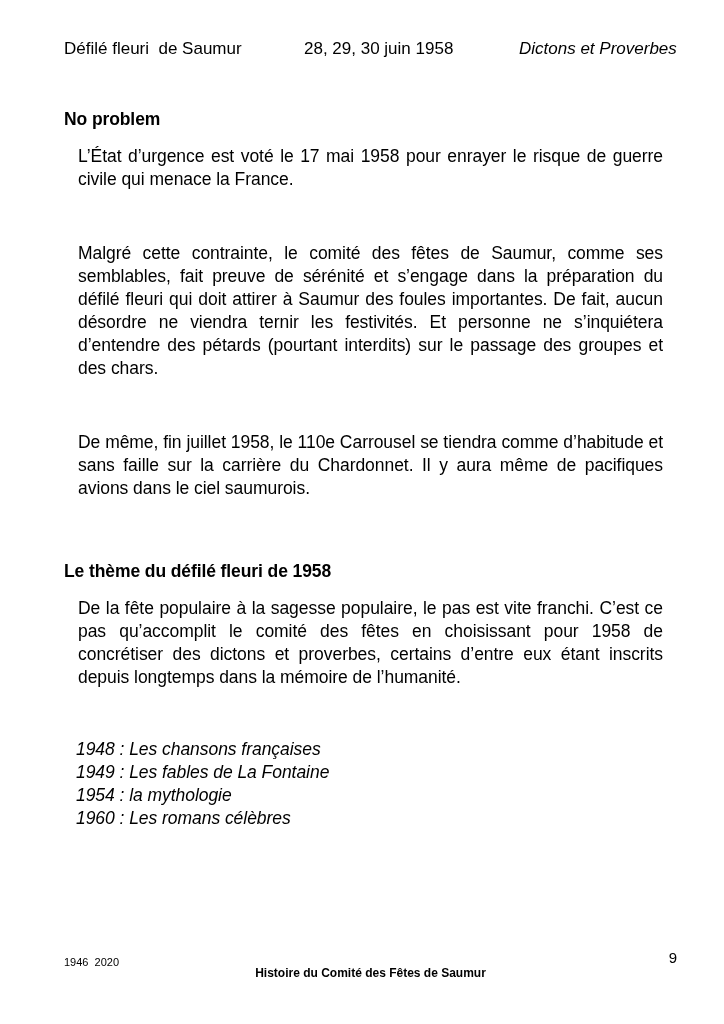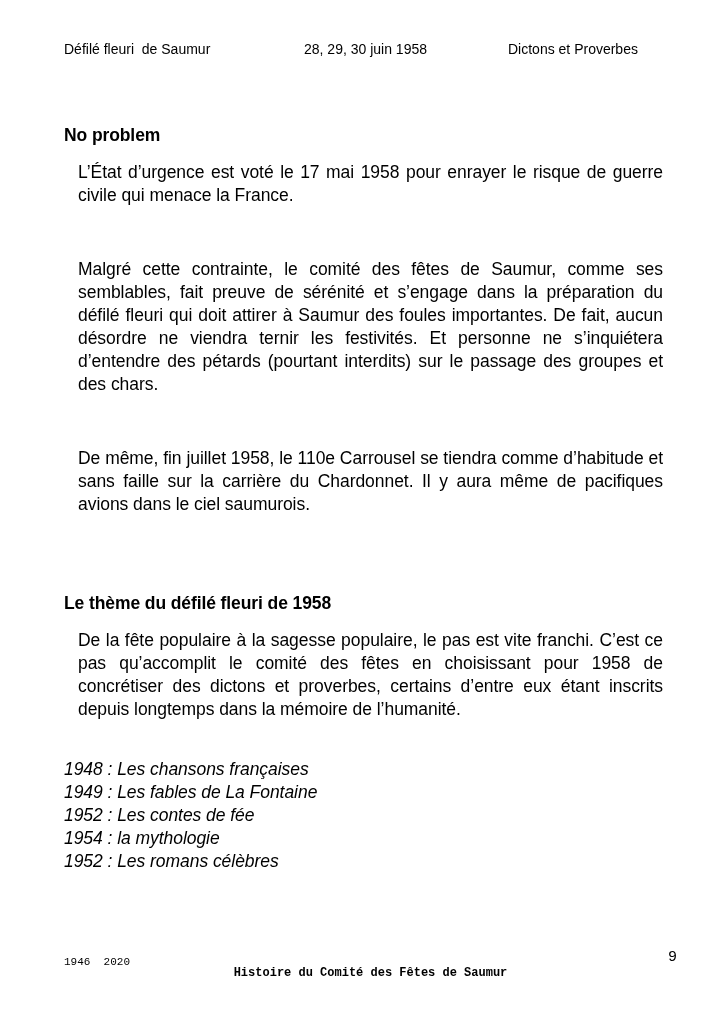--- a/index.html
+++ b/index.html
@@ -20,41 +20,41 @@
 
   
   .page-header {
     position: absolute;
     top: 41px;
     left: 64px;
     right: 47px;
     height: 20px;
     display: flex;
     align-items: flex-start;
-    font-size: 14px;
+    font-size: 17px;
     line-height: 16px;
     white-space: pre;
   }
   .hdr-left   { flex: 0 0 auto; }
   .hdr-center { position: absolute; left: 240px; }
-  .hdr-right  { position: absolute; left: 444px; }
+  .hdr-right  { position: absolute; left: 455px; font-style: italic; }
 
   
   .content {
     position: absolute;
     top: 108px;
     left: 64px;
     width: 613px;
   }
 
   h2.section-title {
     font-size: 17.5px;
     font-weight: bold;
     line-height: 23px;
-    margin: 16px 0 0 0;
+    margin: 0 0 0 0;
     letter-spacing: -0.1px;
   }
 
   p.body-par {
     font-size: 17.5px;
     line-height: 23px;
     margin: 14px;
     text-align: justify;
     text-justify: inter-word;
     letter-spacing: -0.05px;
@@ -63,42 +63,41 @@
   }
   p.body-par.last-line-natural {
     text-align-last: left;
   }
 
   .par-gap   { height: 23px; }
   .block-gap { height: 46px; }
 
   ul.year-list {
     list-style: none;
-    margin: 0;
+    margin: 12px;
     padding: 0;
   }
   ul.year-list li {
     font-size: 17.5px;
     line-height: 23px;
     font-style: italic;
     white-space: pre;
     letter-spacing: -0.05px;
   }
 
   
   .page-footer {
     position: absolute;
     bottom: 52px;
     left: 64px;
     right: 47px;
     height: 18px;
     font-size: 11px;
     line-height: 16px;
     white-space: pre;
-    font-family: Liberation Mono, monospace;
   }
   .ftr-left {
     position: absolute;
     left: 0;
     top: 0;
   }
   .ftr-center {
     position: absolute;
     left: 50%;
     transform: translateX(-50%);
@@ -143,23 +142,22 @@
     <h2 class="section-title">Le thème du défilé fleuri de 1958</h2>
 
     <p class="body-par last-line-natural">De la fête populaire à la sagesse populaire, le pas est vite franchi. C’est ce pas qu’accomplit le comité des fêtes en choisissant pour 1958 de concrétiser des dictons et proverbes, certains d’entre eux étant inscrits depuis longtemps dans la mémoire de l’humanité.</p>
 
     <div class="par-gap"></div>
 
 
     <ul class="year-list">
       <li>1948 : Les chansons françaises</li>
       <li>1949 : Les fables de La Fontaine</li>
-      <li>1952 : Les contes de fée</li>
       <li>1954 : la mythologie</li>
-      <li>1952 : Les romans célèbres</li>
+      <li>1960 : Les romans célèbres</li>
     </ul>
 
   </div>
 
   <div class="page-footer">
     <span class="ftr-left">1946  2020</span>
     <span class="ftr-center">Histoire du Comité des Fêtes de Saumur</span>
     <span class="ftr-right">9</span>
   </div>
 

